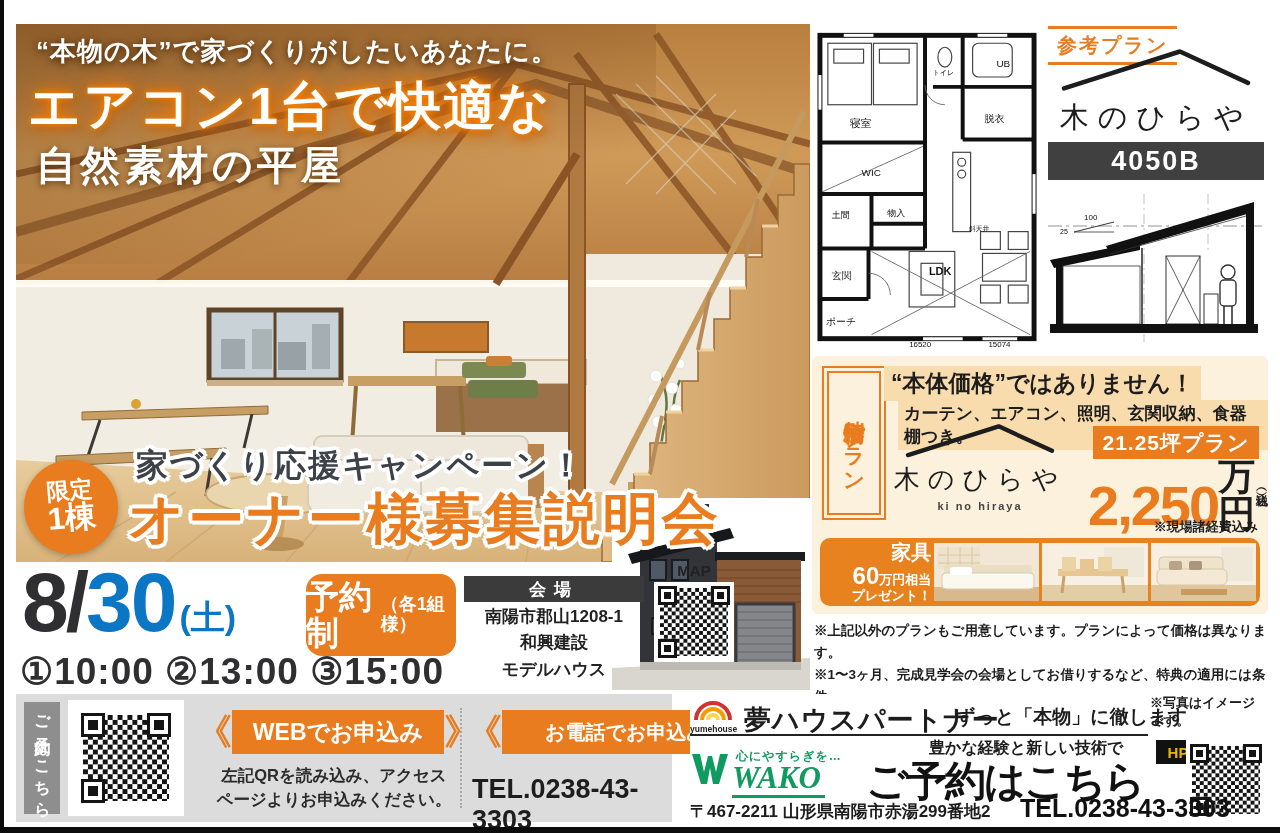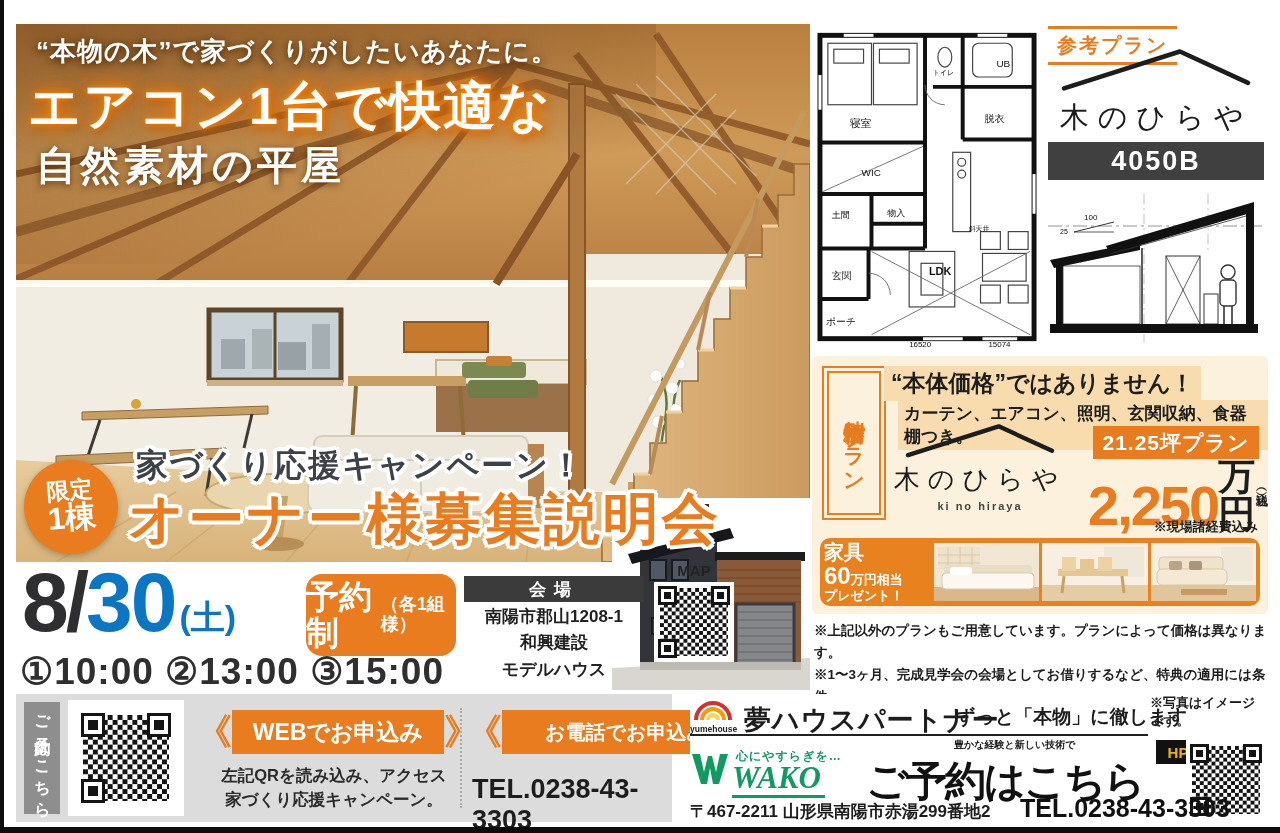--- a/index.html
+++ b/index.html
@@ -87,21 +87,21 @@
   .size-bar{position:absolute;left:281px;top:70px;width:166px;height:33px;background:#e87c1e;color:#fff;
     font-size:21px;font-weight:900;display:flex;align-items:center;justify-content:center;letter-spacing:1px;}
   .amount-row{position:absolute;left:276px;top:102px;display:flex;align-items:flex-end;line-height:1;}
   .amount{font-size:56px;font-weight:900;color:#e87c1e;letter-spacing:-2px;}
   .amount-unit{font-size:37px;font-weight:900;color:#1d1d1d;margin-bottom:2px;}
   .amount-tax{font-size:12px;font-weight:900;color:#1d1d1d;writing-mode:vertical-rl;height:48px;margin-bottom:2px;}
   .price-note{position:absolute;left:240px;top:162px;width:206px;text-align:right;font-size:13px;
     font-weight:700;color:#1d1d1d;}
   .furn-box{position:absolute;left:8px;top:182px;width:440px;height:68px;background:#e8821f;border-radius:10px;
     display:flex;align-items:center;padding:4px;box-sizing:border-box;}
-  .furn-text{width:108px;text-align:left;color:#fff;line-height:1.1;}
+  .furn-text{width:108px;text-align:right;color:#fff;line-height:1.1;}
   .furn-text .f1{font-size:20px;font-weight:900;}
   .furn-text .f2{font-size:13px;font-weight:900;}
   .furn-text .f2 b{font-size:24px;}
   .furn-text .f3{font-size:13px;font-weight:900;}
   .furn-thumb{width:106px;height:58px;margin-left:3px;background:#f5efe3;overflow:hidden;}
   .furn-thumb svg{display:block;}
 
   .plan-notes{left:814px;top:620px;width:458px;font-size:13.5px;font-weight:700;color:#1d1d1d;line-height:1.62;}
 
   
@@ -133,21 +133,21 @@
   .company-divider{position:absolute;left:0;top:40px;width:458px;height:2px;background:#222;}
   .photo-note{position:absolute;left:460px;top:0;font-size:13px;font-weight:700;color:#1d1d1d;}
   .hp-badge{position:absolute;left:466px;top:46px;width:44px;height:24px;background:#111;color:#eab308;
     font-size:15px;font-weight:900;display:flex;align-items:center;justify-content:center;}
   .hp-badge::after{content:"";position:absolute;right:-9px;top:6px;border:6px solid transparent;border-left:9px solid #111;}
   .hp-qr{position:absolute;left:496px;top:46px;width:80px;height:80px;}
   .wako-catch{position:absolute;left:46px;top:54px;font-size:12px;font-weight:900;color:#0f9b60;letter-spacing:1px;}
   .wako-mark{position:absolute;left:0px;top:56px;}
   .wako-text{position:absolute;left:42px;top:68px;font-family:"Liberation Serif",serif;font-style:italic;
     font-weight:700;font-size:31px;color:#0f9b60;border-bottom:3px solid #0f9b60;padding:0 4px 0 0;line-height:1.05;}
-  .company-tag{position:absolute;left:264px;top:44px;font-size:10px;font-weight:700;color:#1d1d1d;}
+  .company-tag{position:absolute;left:239px;top:44px;font-size:16px;font-weight:700;color:#1d1d1d;}
   .company-name{position:absolute;left:176px;top:60px;font-size:41px;font-weight:900;color:#111;letter-spacing:-2px;}
   .company-addr{position:absolute;left:0px;top:106px;font-size:17px;font-weight:700;color:#1d1d1d;}
   .company-tel{position:absolute;left:330px;top:100px;font-size:25px;font-weight:900;color:#111;}
 </style>
 </head>
 <body>
 
 <div id="flyer">
 
   <div class="abs hero">
@@ -568,21 +568,21 @@
         <div class="qr-f bl"></div>
       </div>
     </div>
     <div class="ribbon ribbon-web">
       <span class="chev">《</span>
       <span class="bar">WEBでお申込み</span>
       <span class="chev">》</span>
     </div>
     <div class="web-desc">
       <div>左記QRを読み込み、アクセス</div>
-      <div>家づくり応援キャンペーン。</div>
+      <div>ページよりお申込みください。</div>
     </div>
     <div class="dot-divider"></div>
     <div class="ribbon ribbon-tel">
       <span class="chev">《</span>
       <span class="bar">お電話でお申込み</span>
       <span class="chev">》</span>
     </div>
     <div class="tel-number">TEL.0238-43-3303</div>
   </div>
 

